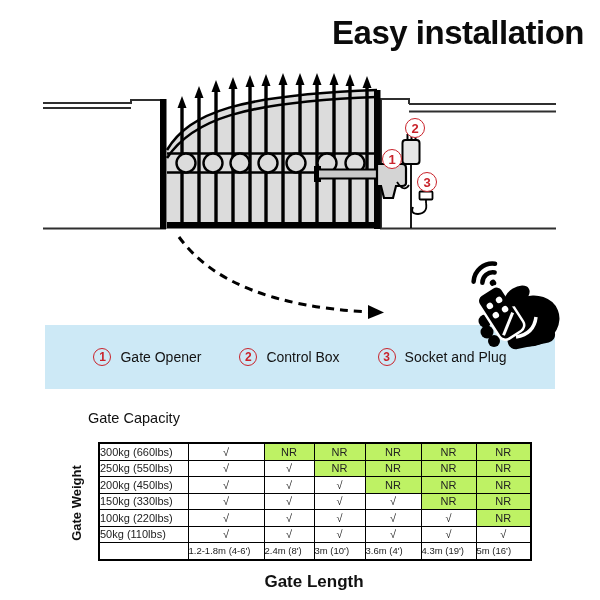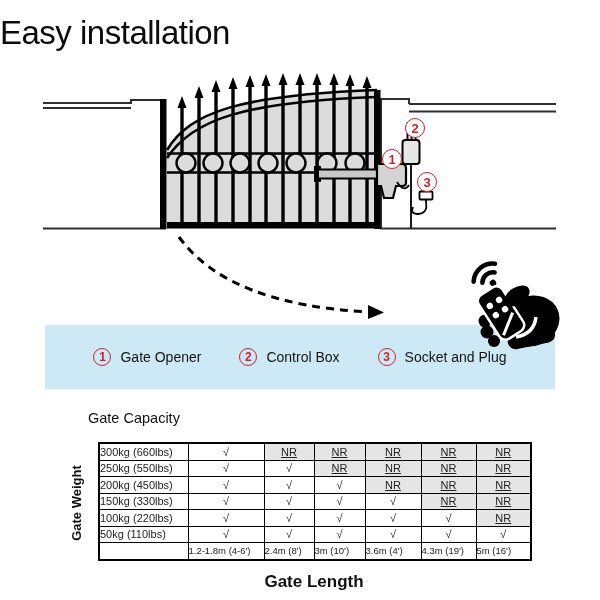--- a/index.html
+++ b/index.html
@@ -1,22 +1,22 @@
 <!DOCTYPE html>
 <html><head>
 <meta charset="utf-8">
 <style>
   html,body{margin:0;padding:0;}
   body{
     width:600px;height:600px;position:relative;overflow:hidden;
     background:#fff;font-family:"Liberation Sans",sans-serif;
   }
   .title{
-    position:absolute;top:14px;left:0;width:584px;text-align:left;
-    font-size:33px;font-weight:400;letter-spacing:-0.5px;color:#0b0b0b;
+    position:absolute;top:14px;left:0;width:584px;text-align:right;
+    font-size:33px;font-weight:700;letter-spacing:-0.5px;color:#0b0b0b;
   }
   
   .banner{
     position:absolute;left:45px;top:325px;width:510px;height:64px;
     background:#cde9f6;display:flex;align-items:center;justify-content:center;
     gap:38px;z-index:1;
   }
   .legend-item{display:flex;align-items:center;gap:9px;}
   .badge{
     width:18px;height:18px;border-radius:50%;border:1.6px solid #c9232b;
@@ -38,21 +38,21 @@
   table.cap{
     position:absolute;left:98px;top:442px;border-collapse:collapse;
     table-layout:fixed;border:2px solid #000;z-index:1;
   }
   table.cap td{
     border:1px solid #000;height:15.5px;font-size:11px;color:#222;
     padding:0;overflow:hidden;white-space:nowrap;margin-top:8px;
   }
   td.lbl{text-align:left;padding-left:5px;}
   td.cell{text-align:center;}
-  td.nr{background:#e5e5e5;text-decoration:underline;}
+  td.nr{background:#bef264;}
   tr.len td{font-size:9.5px;}
   .gate-weight{
     position:absolute;left:76px;top:503px;font-size:13px;font-weight:700;color:#111;
     transform:translate(-50%,-50%) rotate(-90deg);white-space:nowrap;
   }
   .gate-length{
     position:absolute;left:98px;top:572px;width:432px;text-align:center;
     font-size:17px;font-weight:700;color:#111;
   }
 </style>

